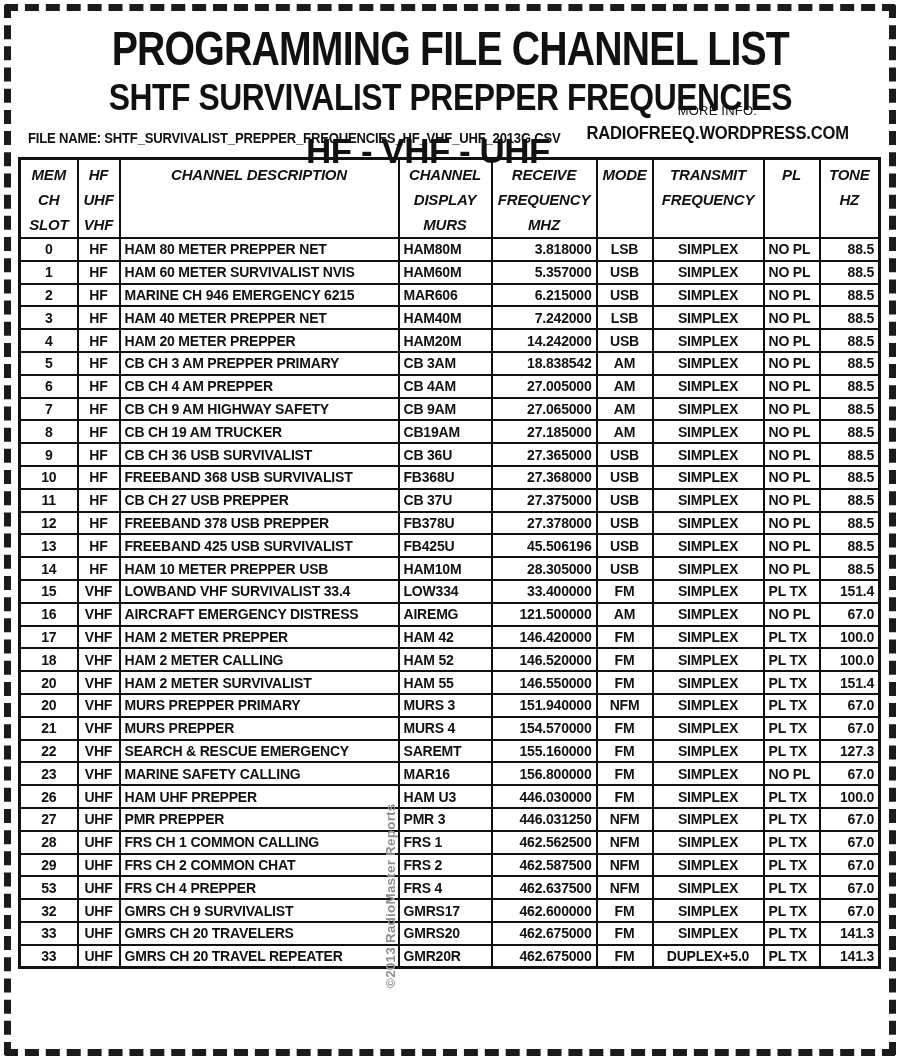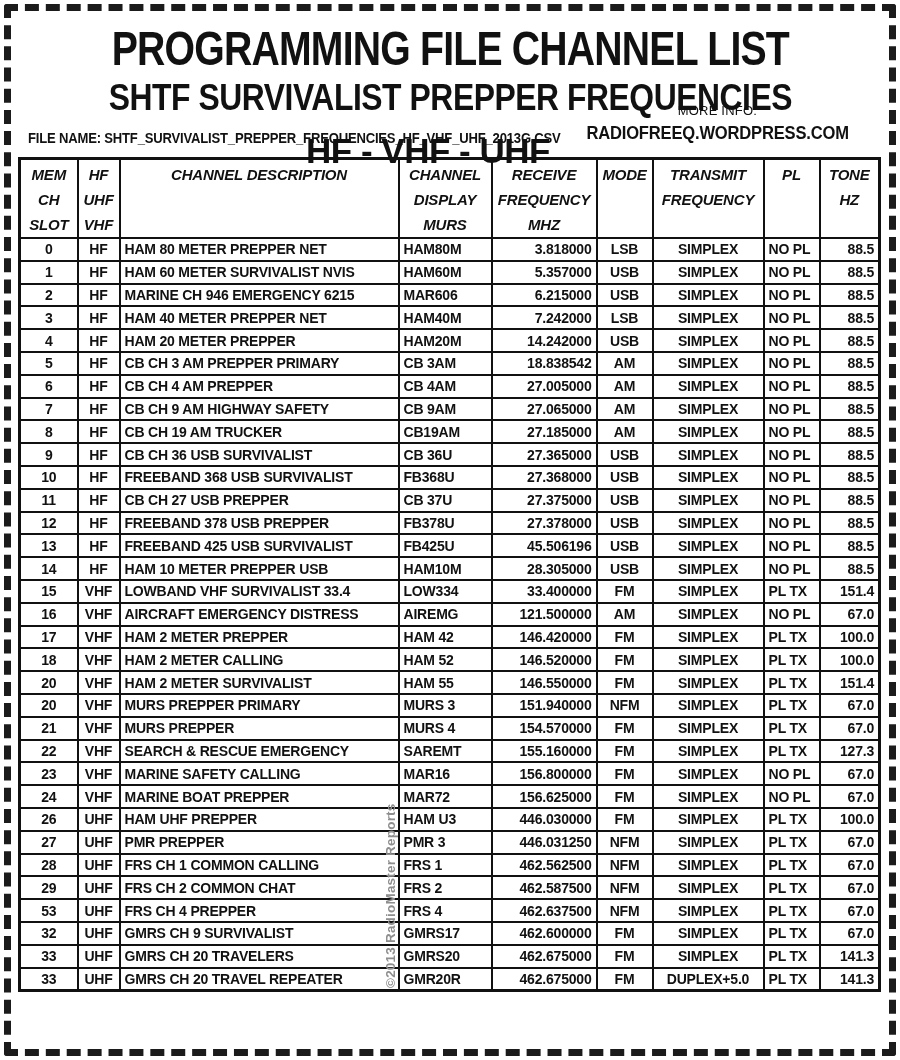--- a/index.html
+++ b/index.html
@@ -442,31 +442,20 @@
         <td class="cell-band">VHF</td>
         <td class="cell-description">MARINE SAFETY CALLING</td>
         <td class="cell-display">MAR16</td>
         <td class="cell-rx">156.800000</td>
         <td class="cell-mode">FM</td>
         <td class="cell-tx">SIMPLEX</td>
         <td class="cell-pl">NO PL</td>
         <td class="cell-tone">67.0</td>
       </tr>
       <tr>
-        <td class="cell-mem">24</td>
-        <td class="cell-band">VHF</td>
-        <td class="cell-description">MARINE BOAT PREPPER</td>
-        <td class="cell-display">MAR72</td>
-        <td class="cell-rx">156.625000</td>
-        <td class="cell-mode">FM</td>
-        <td class="cell-tx">SIMPLEX</td>
-        <td class="cell-pl">NO PL</td>
-        <td class="cell-tone">67.0</td>
-      </tr>
-      <tr>
         <td class="cell-mem">26</td>
         <td class="cell-band">UHF</td>
         <td class="cell-description">HAM UHF PREPPER</td>
         <td class="cell-display">HAM U3</td>
         <td class="cell-rx">446.030000</td>
         <td class="cell-mode">FM</td>
         <td class="cell-tx">SIMPLEX</td>
         <td class="cell-pl">PL TX</td>
         <td class="cell-tone">100.0</td>
       </tr>

